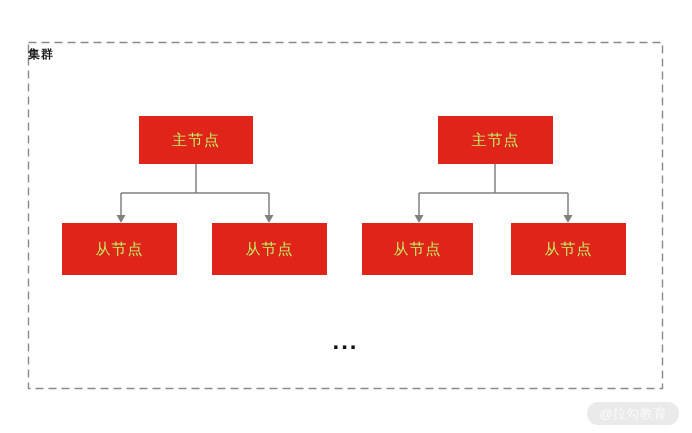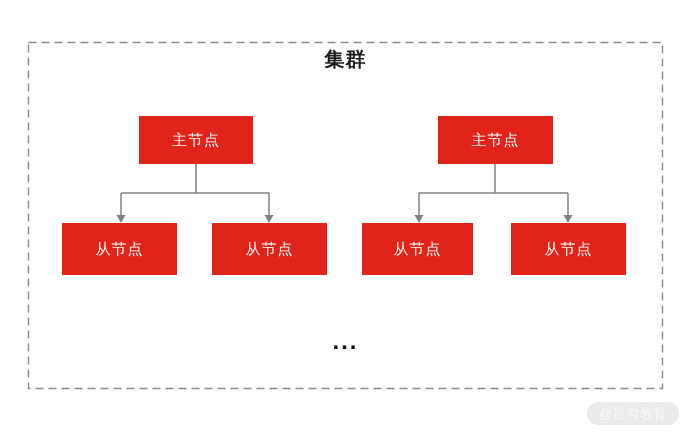--- a/index.html
+++ b/index.html
@@ -20,30 +20,29 @@
     left: 0;
     top: 0;
     width: 692px;
     height: 433px;
   }
   .title {
     position: absolute;
     left: 28px;
     top: 46px;
     width: 635px;
-    text-align: center;
-    font-size: 20px;
+    font-size: 12px;
     font-weight: 700;
     color: #1a1a1a;
     letter-spacing: 1px;
   }
   .node {
     position: absolute;
     background: #e02419;
-    color: #ffffff;
+    color: #bef264;
     display: flex;
     align-items: center;
     justify-content: center;
     font-size: 15px;
     letter-spacing: 1px;
   }
   .master-1 { left: 139px; top: 116px; width: 114px; height: 48px; }
   .master-2 { left: 438px; top: 116px; width: 115px; height: 48px; }
   .slave-1  { left: 62px;  top: 223px; width: 115px; height: 52px; }
   .slave-2  { left: 212px; top: 223px; width: 115px; height: 52px; }

